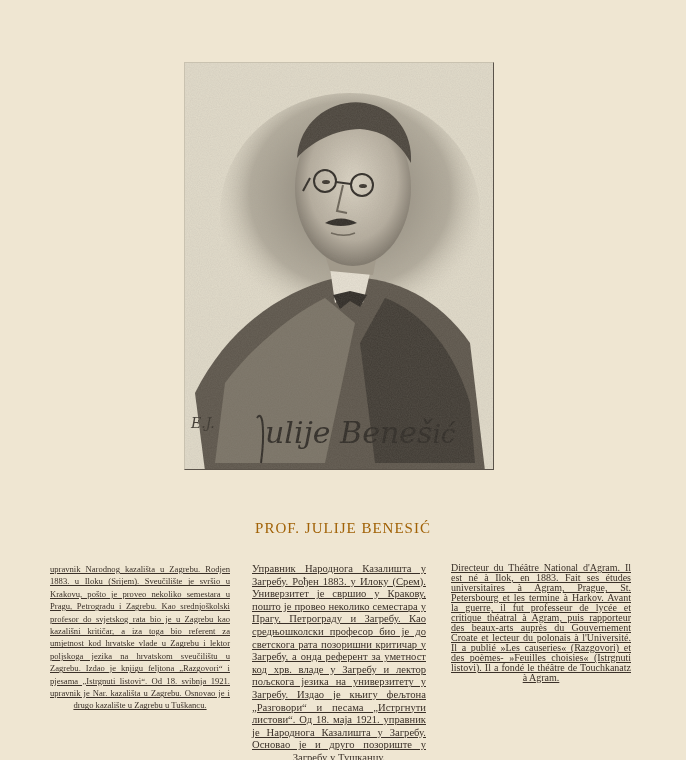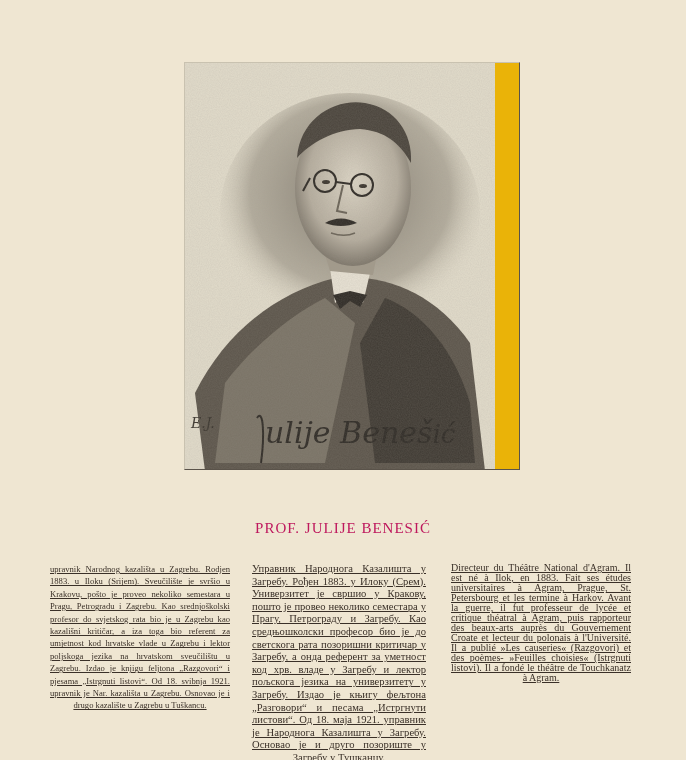--- a/index.html
+++ b/index.html
@@ -5,36 +5,36 @@
     html, body { margin: 0; padding: 0; }
     body {
       width: 686px; height: 760px;
       background: #efe6d2;
       position: relative; overflow: hidden;
       font-family: "Liberation Serif", "DejaVu Serif", serif;
       color: #3a3028;
     }
     .portrait {
       position: absolute; left: 184px; top: 62px;
-      width: 336px; height: 408px;
+      width: 310px; height: 408px;
       background: #eab308;
       border-top: 1px solid #c9c2b0;
       border-left: 1px solid #c9c2b0;
       border-right: 1px solid #5a534a;
       border-bottom: 1px solid #5a534a;
       box-sizing: border-box;
       overflow: hidden;
     }
     .portrait svg { position: absolute; left: 0; top: 0; }
     .title {
       position: absolute; left: 0; width: 686px; top: 520px;
       text-align: center;
       font-size: 15px; letter-spacing: 1px;
       font-family: "Liberation Serif", serif;
-      color: #be185d;
+      color: #a16207;
     }
     .col {
       position: absolute; top: 563px;
       text-align: justify; text-align-last: center;
       color: #3a3028;
       text-decoration: underline;
     }
     .col-left {
       left: 50px; width: 180px;
       font-size: 8.6px; line-height: 12.4px;

